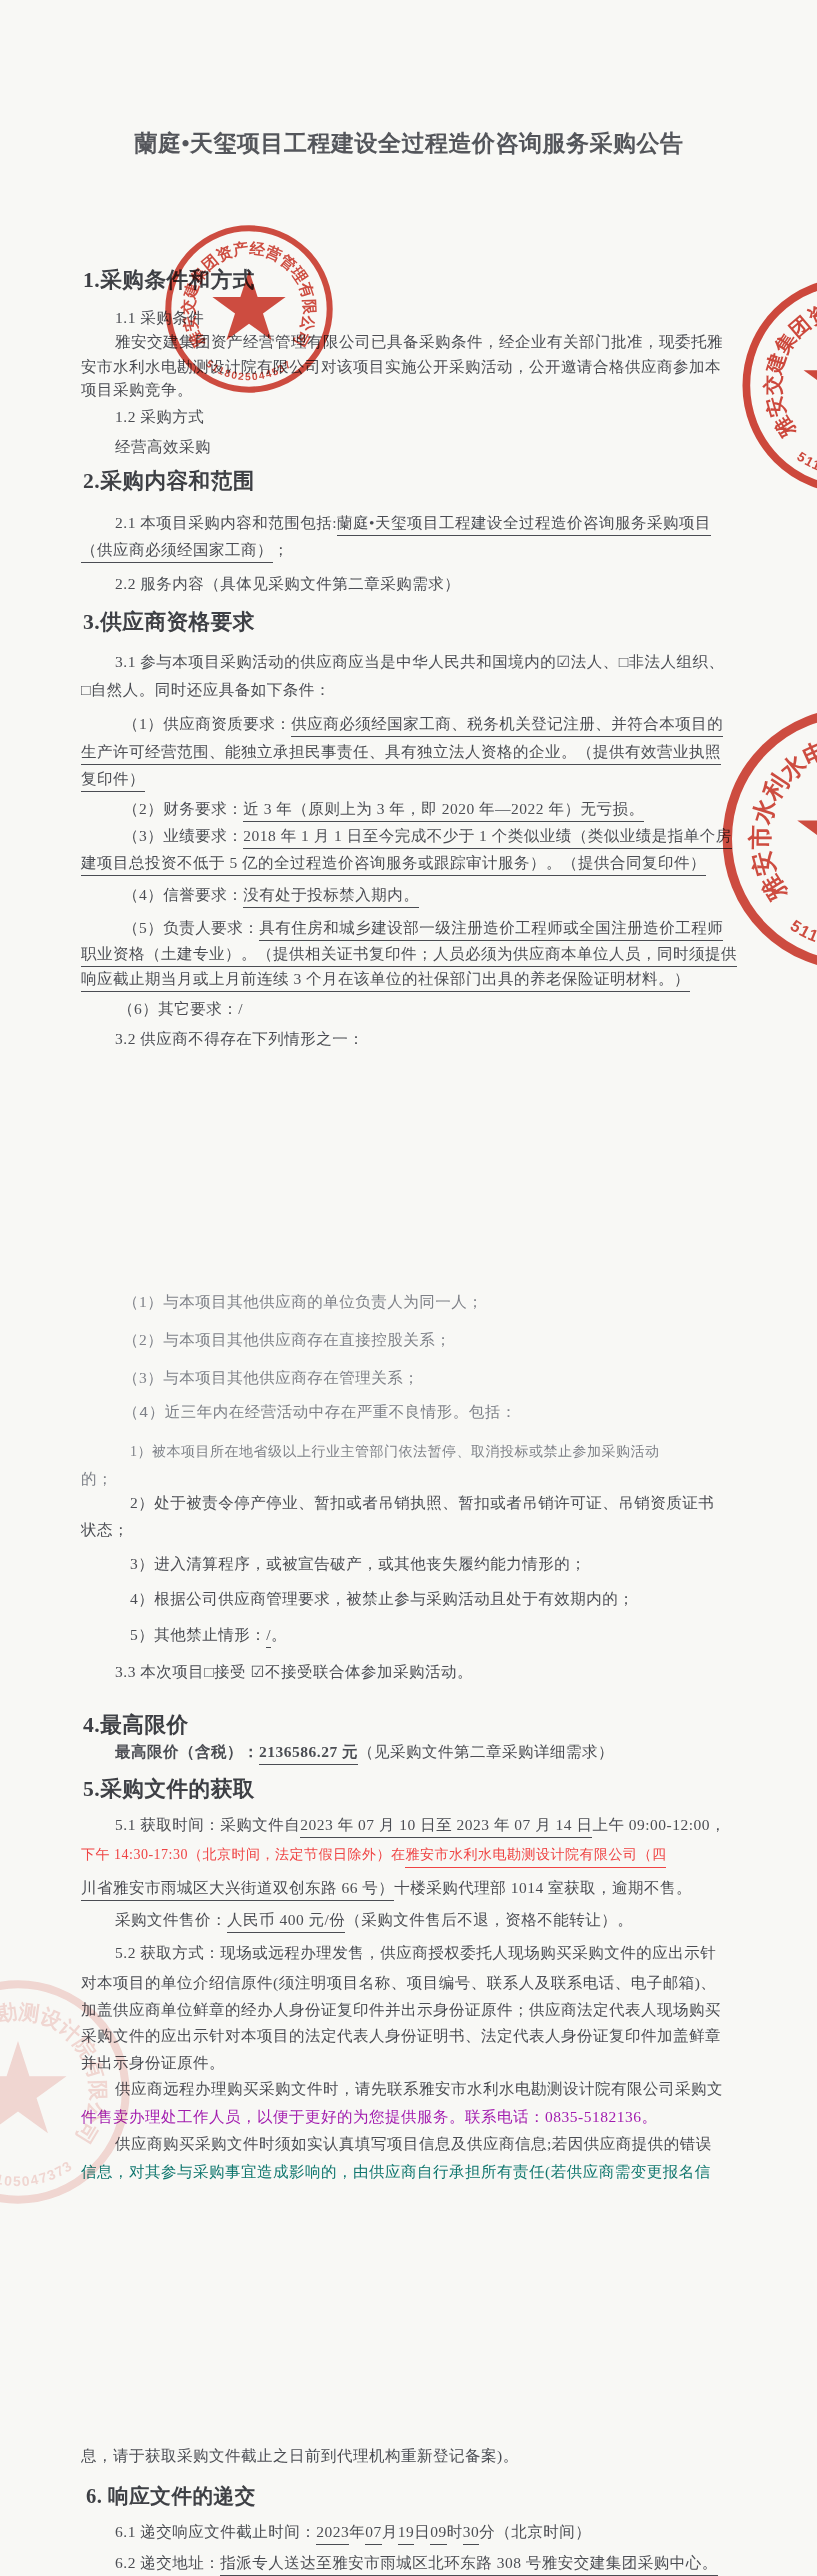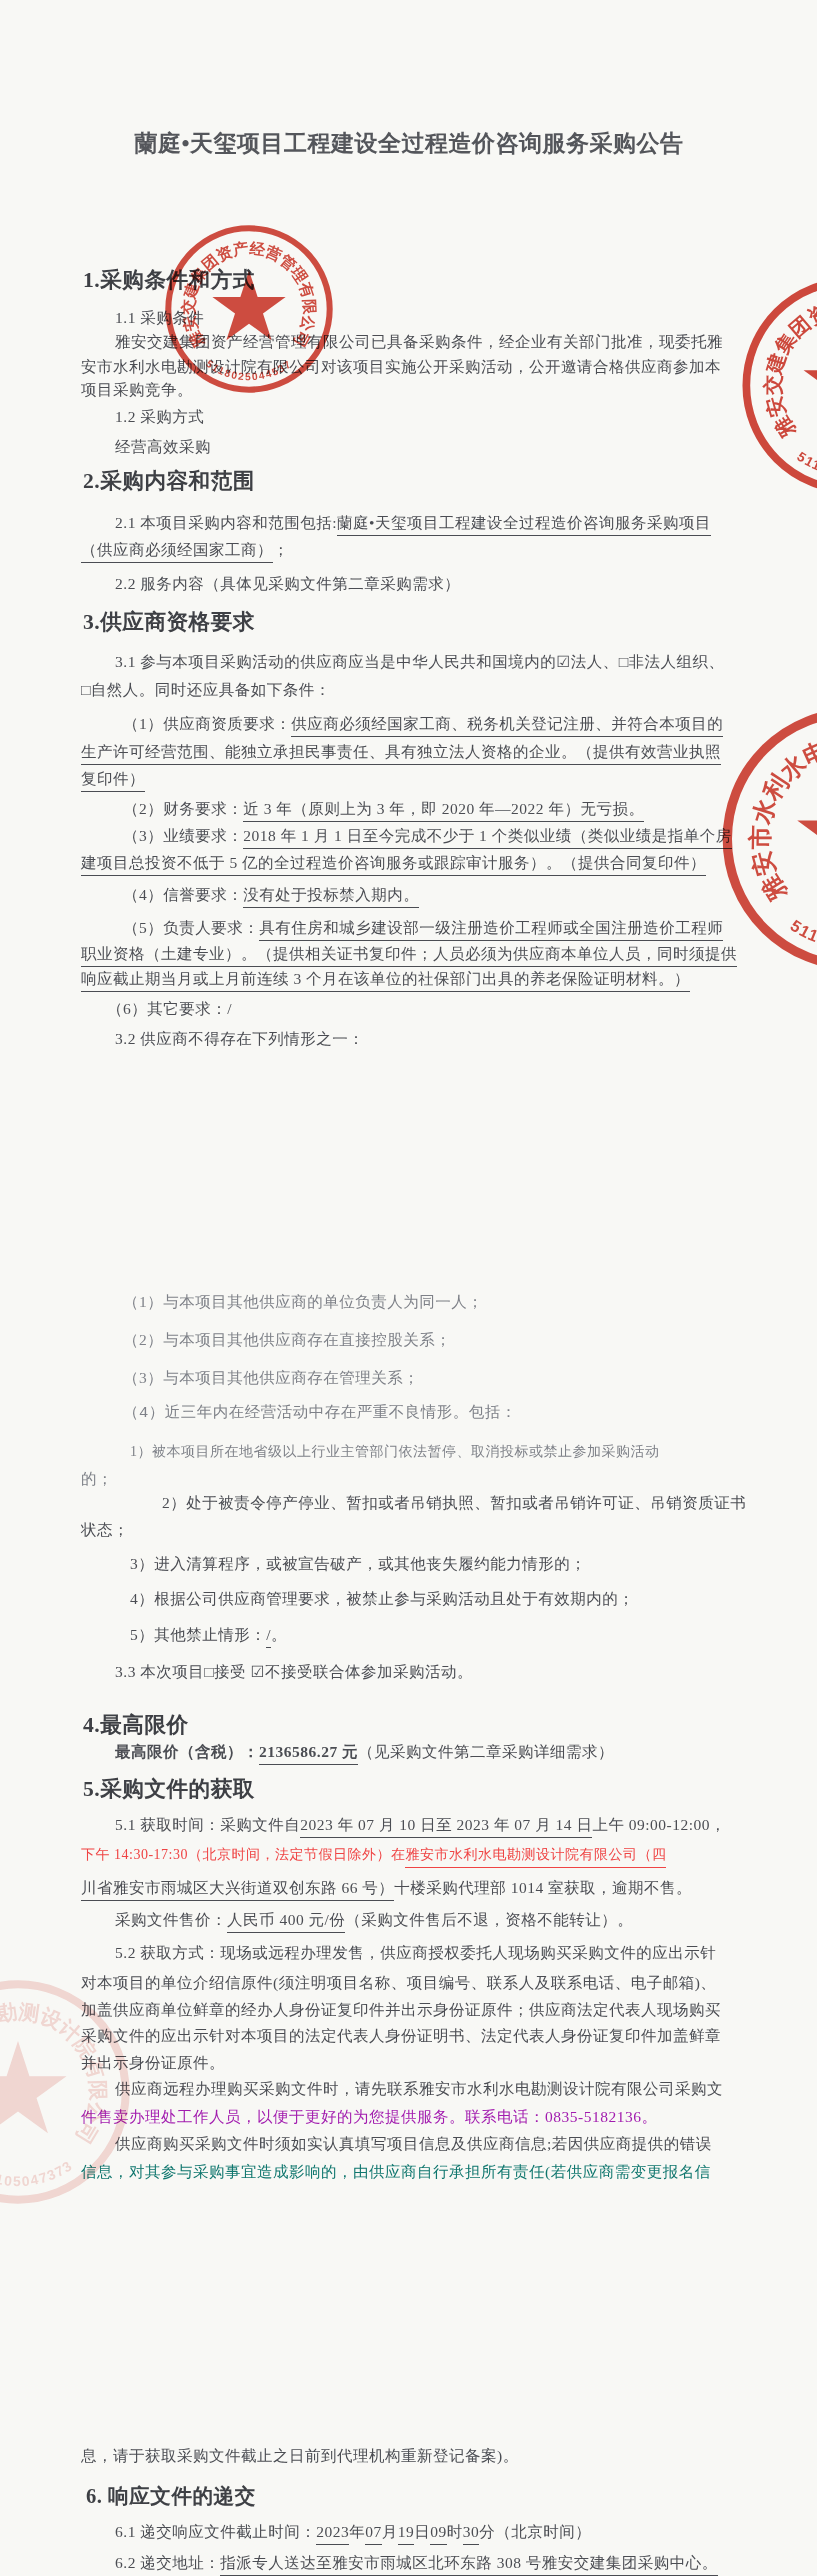--- a/index.html
+++ b/index.html
@@ -40,29 +40,29 @@
       <div class="doc-line" style="top: 714px; left: 123px; font-size: 15.5px; color: rgb(75, 77, 83);"><span>（1）供应商资质要求：</span><span class="u">供应商必须经国家工商、税务机关登记注册、并符合本项目的</span></div>
       <div class="doc-line" style="top: 742px; left: 81px; font-size: 15.5px; color: rgb(75, 77, 83);"><span class="u">生产许可经营范围、能独立承担民事责任、具有独立法人资格的企业。（提供有效营业执照</span></div>
       <div class="doc-line" style="top: 769px; left: 81px; font-size: 15.5px; color: rgb(75, 77, 83);"><span class="u">复印件）</span></div>
       <div class="doc-line" style="top: 799px; left: 123px; font-size: 15.5px; color: rgb(75, 77, 83);"><span>（2）财务要求： </span><span class="u">近 3 年（原则上为 3 年，即 2020 年—2022 年）无亏损。</span></div>
       <div class="doc-line" style="top: 826px; left: 123px; font-size: 15.5px; color: rgb(75, 77, 83);"><span>（3）业绩要求：</span><span class="u">2018 年 1 月 1 日至今完成不少于 1 个类似业绩（类似业绩是指单个房</span></div>
       <div class="doc-line" style="top: 853px; left: 81px; font-size: 15.5px; color: rgb(75, 77, 83);"><span class="u">建项目总投资不低于 5 亿的全过程造价咨询服务或跟踪审计服务）。（提供合同复印件）</span></div>
       <div class="doc-line" style="top: 885px; left: 123px; font-size: 15.5px; color: rgb(75, 77, 83);"><span>（4）信誉要求：</span><span class="u">没有处于投标禁入期内。</span></div>
       <div class="doc-line" style="top: 918px; left: 123px; font-size: 15.5px; color: rgb(75, 77, 83);"><span>（5）负责人要求：</span><span class="u">具有住房和城乡建设部一级注册造价工程师或全国注册造价工程师</span></div>
       <div class="doc-line" style="top: 944px; left: 81px; font-size: 15.5px; color: rgb(75, 77, 83);"><span class="u">职业资格（土建专业）。（提供相关证书复印件；人员必须为供应商本单位人员，同时须提供</span></div>
       <div class="doc-line" style="top: 969px; left: 81px; font-size: 15.5px; color: rgb(75, 77, 83);"><span class="u">响应截止期当月或上月前连续 3 个月在该单位的社保部门出具的养老保险证明材料。）</span></div>
-      <div class="doc-line" style="top: 999px; left: 107px; font-size: 15.5px; color: rgb(75, 77, 83);"><span>（6）其它要求：/</span></div>
+      <div class="doc-line" style="top: 999px; left: 118px; font-size: 15.5px; color: rgb(75, 77, 83);"><span>（6）其它要求：/</span></div>
       <div class="doc-line" style="top: 1029px; left: 115px; font-size: 15.5px; color: rgb(75, 77, 83);"><span>3.2 供应商不得存在下列情形之一：</span></div>
       <div class="doc-line" style="top: 1292px; left: 123px; font-size: 15.5px; color: rgb(126, 129, 136);"><span>（1）与本项目其他供应商的单位负责人为同一人；</span></div>
       <div class="doc-line" style="top: 1330px; left: 123px; font-size: 15.5px; color: rgb(126, 129, 136);"><span>（2）与本项目其他供应商存在直接控股关系；</span></div>
       <div class="doc-line" style="top: 1368px; left: 123px; font-size: 15.5px; color: rgb(126, 129, 136);"><span>（3）与本项目其他供应商存在管理关系；</span></div>
       <div class="doc-line" style="top: 1404px; left: 123px; font-size: 15.5px; color: rgb(126, 129, 136); font-family: Liberation Mono, monospace;"><span>（4）近三年内在经营活动中存在严重不良情形。包括：</span></div>
       <div class="doc-line" style="top: 1443px; left: 130px; font-size: 14px; color: rgb(126, 129, 136);"><span>1）被本项目所在地省级以上行业主管部门依法暂停、取消投标或禁止参加采购活动</span></div>
       <div class="doc-line" style="top: 1469px; left: 81px; font-size: 15.5px; color: rgb(126, 129, 136);"><span>的；</span></div>
-      <div class="doc-line" style="top: 1493px; left: 130px; font-size: 15.5px; color: rgb(75, 77, 83); margin-left: 32px;"><span>2）处于被责令停产停业、暂扣或者吊销执照、暂扣或者吊销许可证、吊销资质证书</span></div>
+      <div class="doc-line" style="top: 1493px; left: 130px; font-size: 15.5px; color: rgb(75, 77, 83);"><span>2）处于被责令停产停业、暂扣或者吊销执照、暂扣或者吊销许可证、吊销资质证书</span></div>
       <div class="doc-line" style="top: 1520px; left: 81px; font-size: 15.5px; color: rgb(75, 77, 83);"><span>状态；</span></div>
       <div class="doc-line" style="top: 1554px; left: 130px; font-size: 15.5px; color: rgb(75, 77, 83);"><span>3）进入清算程序，或被宣告破产，或其他丧失履约能力情形的；</span></div>
       <div class="doc-line" style="top: 1589px; left: 130px; font-size: 15.5px; color: rgb(75, 77, 83);"><span>4）根据公司供应商管理要求，被禁止参与采购活动且处于有效期内的；</span></div>
       <div class="doc-line" style="top: 1625px; left: 130px; font-size: 15.5px; color: rgb(75, 77, 83);"><span>5）其他禁止情形：</span><span class="u">/</span><span>。</span></div>
       <div class="doc-line" style="top: 1662px; left: 115px; font-size: 15.5px; color: rgb(75, 77, 83);"><span>3.3 本次项目□接受 ☑不接受联合体参加采购活动。</span></div>
       <div class="doc-line" style="top: 1696px; left: 83px; font-size: 21.6px; font-weight: bold; color: rgb(62, 64, 69); margin-top: 16px;"><span>4.最高限价</span></div>
       <div class="doc-line" style="top: 1742px; left: 115px; font-size: 15.5px; color: rgb(75, 77, 83);"><span class="b">最高限价（含税）：</span><span class="u b">2136586.27 元</span><span>（见采购文件第二章采购详细需求）</span></div>
       <div class="doc-line" style="top: 1776px; left: 83px; font-size: 21.6px; font-weight: bold; color: rgb(62, 64, 69);"><span>5.采购文件的获取</span></div>
       <div class="doc-line" style="top: 1815px; left: 115px; font-size: 15.5px; color: rgb(75, 77, 83);"><span>5.1 获取时间：采购文件自 </span><span class="u">2023 年 07 月 10 日至 2023 年 07 月 14 日</span><span>上午 09:00-12:00，</span></div>
       <div class="doc-line" style="top: 1846px; left: 81px; font-size: 14px; color: #ef4444;"><span>下午 14:30-17:30（北京时间，法定节假日除外）在</span><span class="u">雅安市水利水电勘测设计院有限公司（四</span></div>

